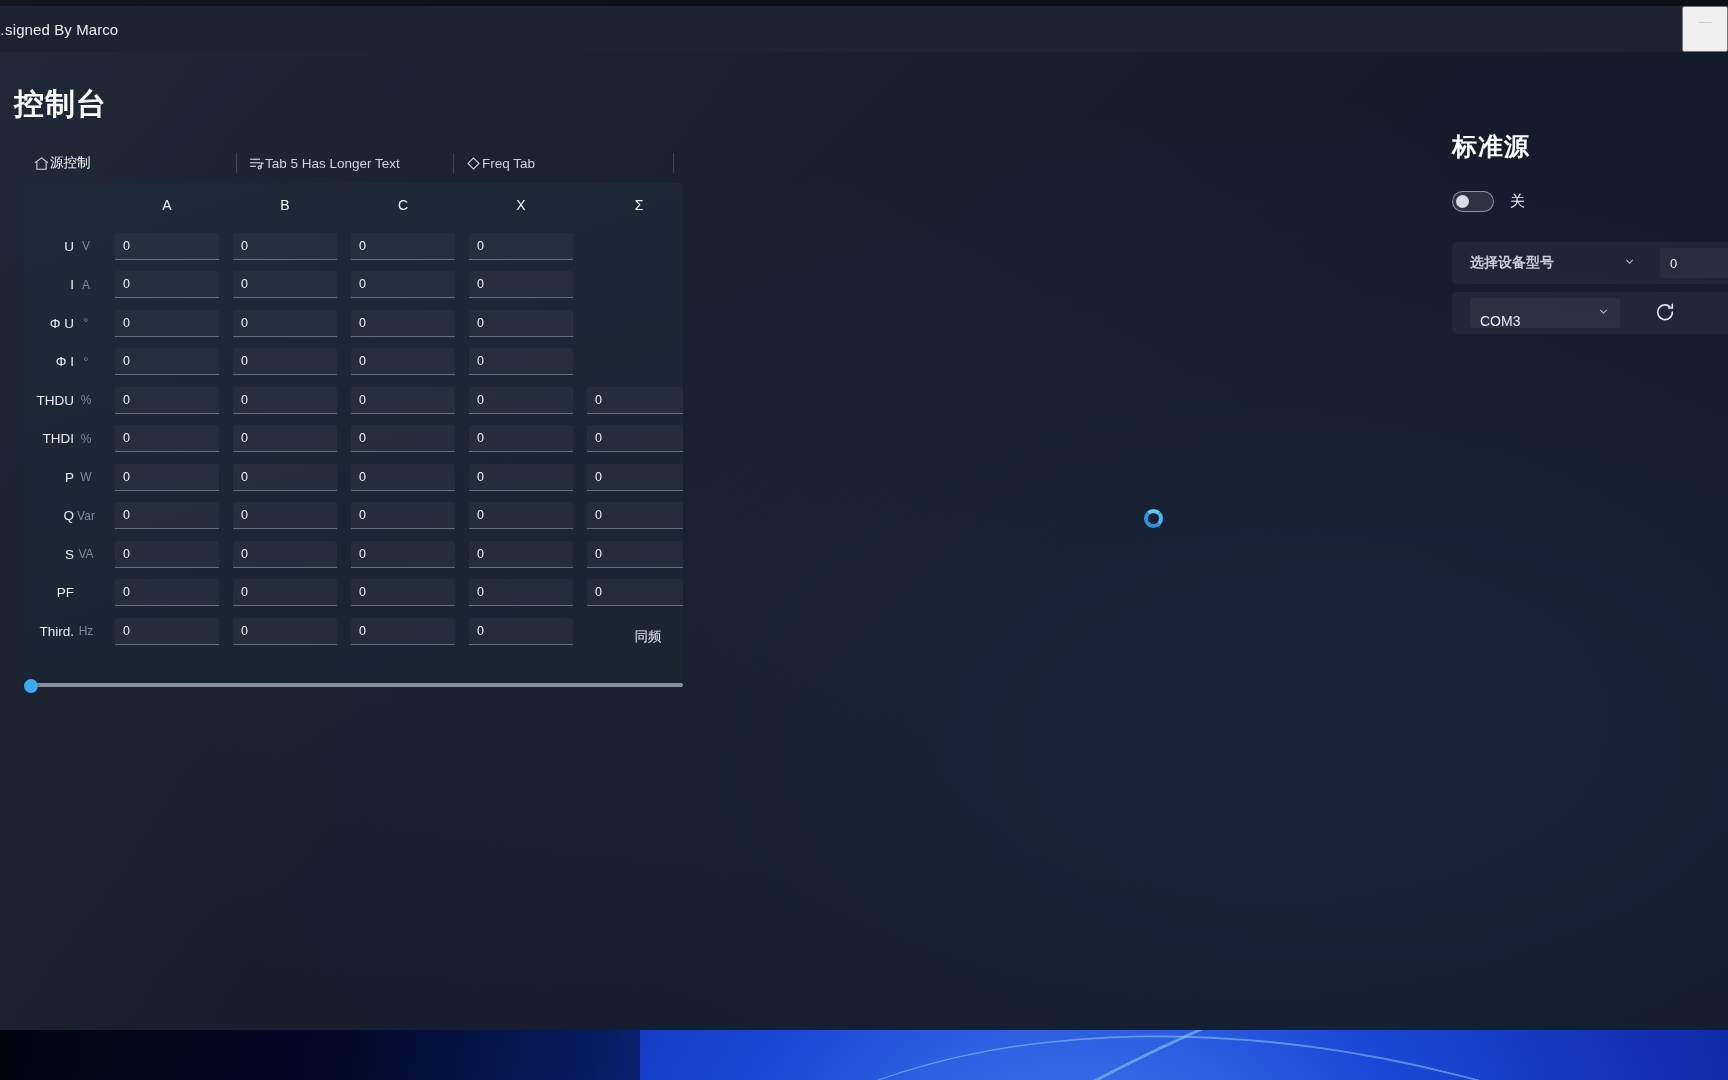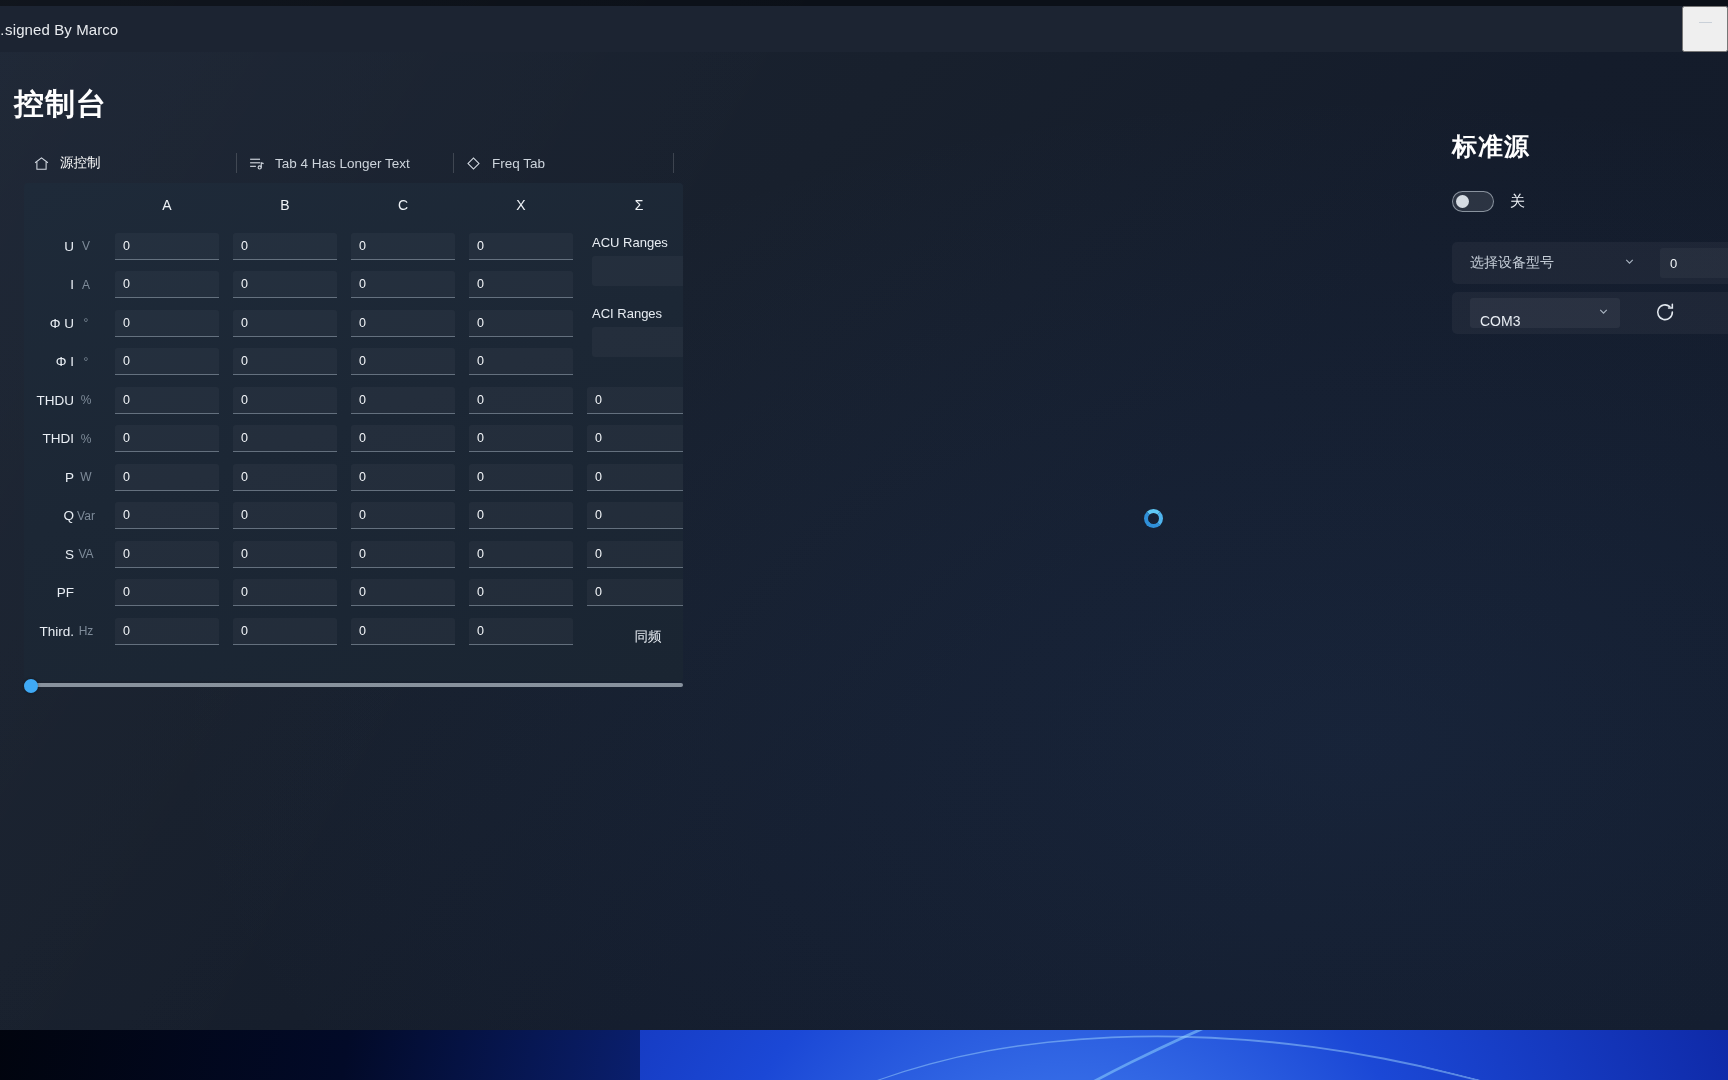--- a/index.html
+++ b/index.html
@@ -89,21 +89,21 @@
     z-index: 4;
   }
 
   
   #tab-bar {
     position: absolute; left: 22px; top: 146px; width: 652px; height: 34px;
     display: flex; align-items: center;
     z-index: 4;
   }
   .tab-item {
-    display: flex; align-items: center; gap: 10px;
+    display: flex; align-items: center; gap: 0;
     height: 34px; padding: 0 10px;
     color: #cdd4dc; font-size: 13.5px; white-space: nowrap;
     position: relative;
   }
   .tab-item .tab-icon {
     width: 18px; height: 18px; display: flex;
     align-items: center; justify-content: center;
     color: #d3d9e1;
   }
   .tab-item .tab-icon svg { display: block; }
@@ -239,21 +239,21 @@
     position: absolute; left: 0; top: 112px;
     width: 460px; height: 42px;
     background: rgba(255,255,255,.045);
     border-radius: 5px;
     display: flex; align-items: center;
   }
   #device-select {
     width: 186px; height: 30px; margin-left: 8px;
     background: transparent; border-radius: 3px;
     display: flex; align-items: center; padding: 0 10px;
-    position: relative; cursor: pointer;
+    position: relative; cursor: pointer; font-weight: bold;
   }
   #device-select-text { font-size: 14px; color: #c5cdd7; }
   #device-select .chev { position: absolute; right: 10px; color: #aab5c2; }
   #device-value-field {
     width: 170px; height: 30px; margin-left: 14px;
     background: rgba(255,255,255,.04);
     border: none; border-radius: 3px;
     color: #f2f5f8; font-size: 13px; padding: 0 10px;
     font-family: "Liberation Sans", sans-serif; outline: none;
   }
@@ -331,21 +331,21 @@
     <div id="tab-2" class="tab-item">
       <span class="tab-icon">
         <svg width="17" height="17" viewBox="0 0 24 24" fill="none" stroke="currentColor" stroke-width="1.6">
           <path d="M3 6 H17"></path>
             <path d="M3 11 H17"></path>
             <path d="M3 16 H11"></path>
           <circle cx="16.5" cy="17.5" r="2.2"></circle>
             <path d="M18.7 17.5 V11 L22 12.2"></path>
         </svg>
       </span>
-      <span class="tab-label">Tab 4 Has Longer Text</span>
+      <span class="tab-label">Tab 5 Has Longer Text</span>
     </div>
 
     <div class="tab-sep"></div>
 
     <div id="tab-3" class="tab-item">
       <span class="tab-icon">
         <svg width="17" height="17" viewBox="0 0 24 24" fill="none" stroke="currentColor" stroke-width="1.5">
           <rect x="6.5" y="6.5" width="11" height="11" transform="rotate(45 12 12)"></rect>
         </svg>
       </span>
@@ -584,40 +584,20 @@
               <input class="field" value="0" style="">
             </div>
             <div class="cell">
               <input class="field" value="0" style="">
             </div>
             <div class="cell"></div>
           </div>
         </div>
     </div>
 
-    <div id="ranges-block">
-      <div class="range-label">ACU Ranges</div>
-      <div class="range-select">
-        <span></span>
-        <span class="chev">
-          <svg width="12" height="12" viewBox="0 0 24 24" fill="none" stroke="currentColor" stroke-width="2">
-              <path d="M6 9 L12 15 L18 9"></path>
-            </svg>
-        </span>
-      </div>
-      <div class="range-label">ACI Ranges</div>
-      <div class="range-select">
-        <span></span>
-        <span class="chev">
-          <svg width="12" height="12" viewBox="0 0 24 24" fill="none" stroke="currentColor" stroke-width="2">
-              <path d="M6 9 L12 15 L18 9"></path>
-            </svg>
-        </span>
-      </div>
-    </div>
 
     <button id="sync-freq-button">同频</button>
   </div>
 
   <div id="panel-scrollbar">
     <div id="panel-scrollbar-track"></div>
     <div id="panel-scrollbar-thumb" style="left: 0px;"></div>
   </div>
 
   <div id="loading-spinner"></div>

